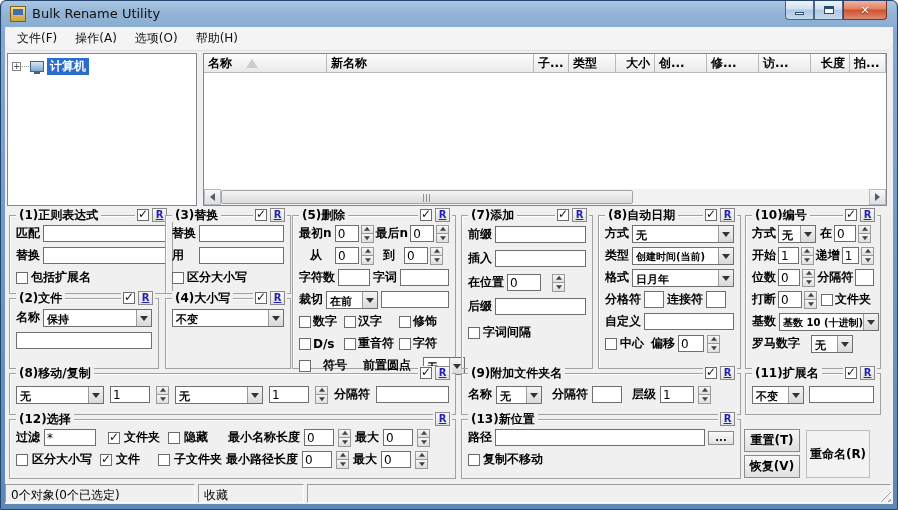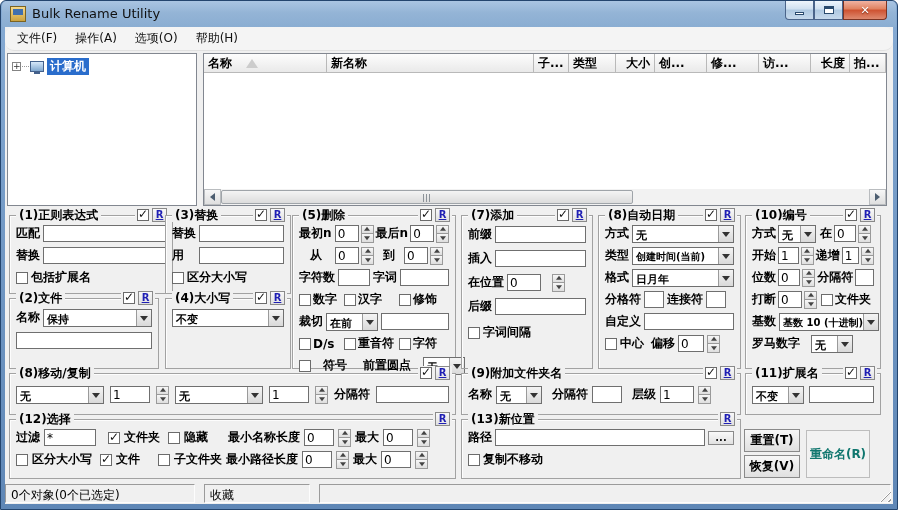--- a/index.html
+++ b/index.html
@@ -85,23 +85,23 @@
   .spin i { flex:1; background:linear-gradient(#f7f7f7,#dedede); border:1px solid #9a9a9a; position:relative; }
   .spin i + i { border-top:none; }
   .spin i::after { content:""; position:absolute; left:50%; top:50%; width:0; height:0;
     border:3px solid transparent; }
   .spin .up::after { border-bottom:4px solid #444; transform:translate(-50%,-75%); }
   .spin .dn::after { border-top:4px solid #444; transform:translate(-50%,-25%); }
   .flex1 { flex:1; }
   
   .btn { position:absolute; background:linear-gradient(#f7f7f7,#e0e0e0); border:1px solid #8a8a8a;
     font-size:12px; font-weight:bold; display:flex; align-items:center; justify-content:center; }
-  .btn.disabled { color:#0f766e; border-color:#bdbdbd; background:#f2f2f2; }
+  .btn.disabled { color:#000000; border-color:#bdbdbd; background:#f2f2f2; }
   .statusbar { position:absolute; left:0; right:0; top:455px; height:23px; background:#f0f0f0;
-    display:flex; gap:9px; padding:2px 2px 2px 0; }
+    display:flex; gap:3px; padding:2px 2px 2px 0; }
   .sp { border:1px solid; border-color:#9b9b9b #fdfdfd #fdfdfd #9b9b9b; font-size:12px;
     padding:2px 5px; white-space:nowrap; overflow:hidden; }
   .grip { position:absolute; right:2px; bottom:3px; width:13px; height:13px;
     background:repeating-linear-gradient(135deg,#fff 0 1px,#9a9a9a 1px 2px,transparent 2px 5px);
     clip-path:polygon(100% 0,100% 100%,0 100%); }
 </style>
 </head>
 <body>
 
 <div class="window">
@@ -239,36 +239,36 @@
             <i class="up"></i>
             <i class="dn"></i>
           </span>
       </div>
       <div class="grow">
           <span class="lbl">字符数</span>
           <input class="txt" style="width: 32px;">
           <span class="lbl">字词</span>
           <input class="txt flex1" style="">
         </div>
-      <div class="grow" style="gap:2px">
-        <span class="chk"></span>
-          <span class="lbl" style="width:29px">数字</span>
-        <span class="chk"></span>
-          <span class="lbl" style="width:39px">汉字</span>
-        <span class="chk"></span>
-          <span class="lbl">修饰</span>
-      </div>
       <div class="grow">
           <span class="lbl">裁切</span>
           <span class="combo" style="width:52px">
             <span class="cv">在前</span>
             <span class="cb"></span>
           </span>
           <input class="txt flex1" style="">
         </div>
+      <div class="grow" style="gap:2px">
+        <span class="chk"></span>
+          <span class="lbl" style="width:29px">数字</span>
+        <span class="chk"></span>
+          <span class="lbl" style="width:39px">汉字</span>
+        <span class="chk"></span>
+          <span class="lbl">修饰</span>
+      </div>
       <div class="grow" style="gap:2px">
         <span class="chk"></span>
           <span class="lbl" style="width:29px">D/s</span>
         <span class="chk"></span>
           <span class="lbl" style="width:39px">重音符</span>
         <span class="chk"></span>
           <span class="lbl">字符</span>
       </div>
       <div class="grow" style="gap:12px">
         <span class="chk"></span>

